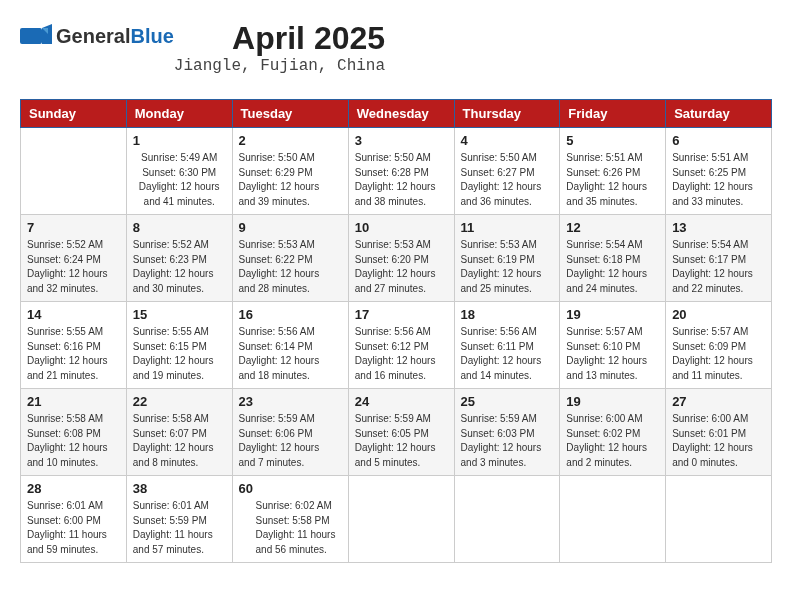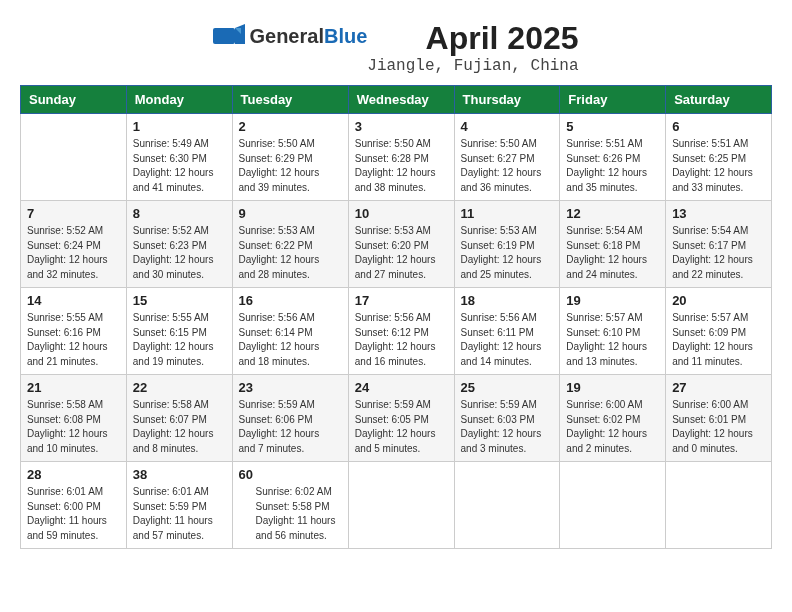--- a/index.html
+++ b/index.html
@@ -5,23 +5,23 @@
     * { box-sizing: border-box; margin: 0; padding: 0; }
     body {
       font-family: Arial, sans-serif;
       background: #fff;
       width: 792px;
       min-height: 612px;
       padding: 20px;
     }
     .header {
       display: flex;
-      justify-content: center;
+      justify-content: flex-start;
       align-items: flex-start;
-      margin-bottom: 10px;
+      margin-bottom: 24px;
     }
     .logo {
       display: flex;
       flex-direction: column;
       align-items: flex-start;
     }
     .logo-row {
       display: flex;
       align-items: center;
       gap: 4px;
@@ -72,21 +72,21 @@
     .day-info {
       font-size: 10px;
       color: #333;
       line-height: 1.45;
     }
     .empty-cell {
       background: #f9f9f9;
     }
     tr:nth-child(odd) td { background: #ffffff; }
     tr:nth-child(even) td { background: #f5f5f5; }
-    .calendar thead tr th { background: #15803d; }
+    .calendar thead tr th { background: #b91c1c; }
   </style>
 </head>
 <body>
 
 <div class="header">
   <div class="logo">
     <div class="logo-row">
       <svg width="32" height="32" viewBox="0 0 32 32">
         <rect x="0" y="8" width="22" height="16" rx="2" fill="#1a6ab5"></rect>
         <polygon points="22,8 32,4 32,24 22,24" fill="#1a6ab5"></polygon>
@@ -113,21 +113,21 @@
         <th>Thursday</th>
         <th>Friday</th>
         <th>Saturday</th>
       </tr>
   </thead>
   <tbody id="calendar-body">
   <tr>
         <td class="empty-cell"></td>
         <td>
           <span class="day-num">1</span>
-          <div class="day-info" style="white-space: pre-line;">Sunrise: 5:49 AM
+          <div class="day-info" style="white-space: pre-line; text-align: center;">Sunrise: 5:49 AM
 Sunset: 6:30 PM
 Daylight: 12 hours
 and 41 minutes.</div>
         </td>
         <td>
           <span class="day-num">2</span>
           <div class="day-info" style="white-space: pre-line;">Sunrise: 5:50 AM
 Sunset: 6:29 PM
 Daylight: 12 hours
 and 39 minutes.</div>

